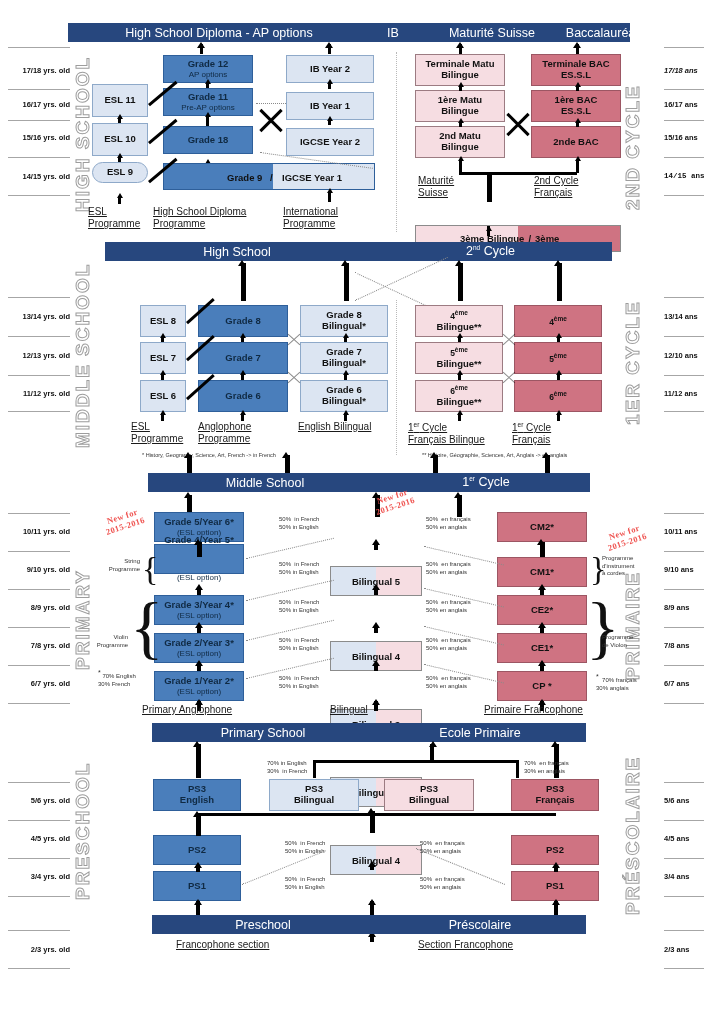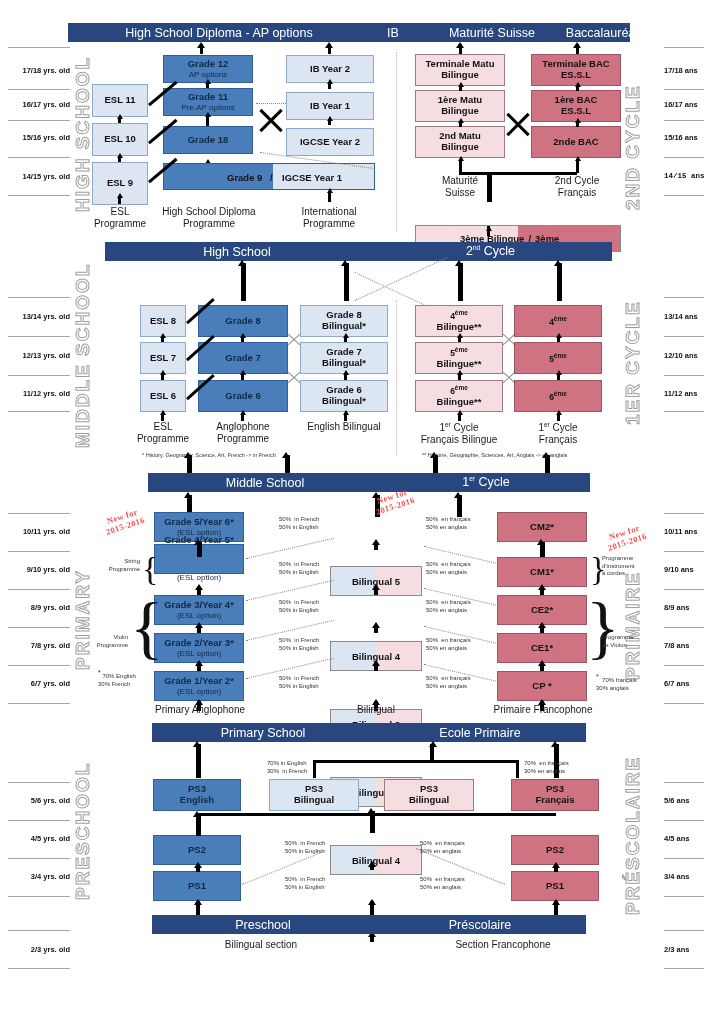--- a/index.html
+++ b/index.html
@@ -42,21 +42,21 @@
        justify-content:center;font-size:9.5px;font-weight:bold;color:#111;}
 
   
   .split3{position:relative;border:1px solid #2e5f9a;overflow:hidden;}
   .split3 .halfL{position:absolute;left:0;top:0;bottom:0;width:52%;background:#4a7ebb;}
   .split3 .halfR{position:absolute;left:52%;top:0;bottom:0;width:48%;background:#dce5f2;}
   .split3 .txtL,.split3 .txtR{position:absolute;top:50%;transform:translateY(-50%);
        font-size:9.5px;font-weight:bold;color:#111;white-space:nowrap;}
 
   
-  .cap-txt{font-size:10px;text-align:center;line-height:1.2;color:#1a1a1a;}
+  .cap-txt{font-size:10px;line-height:1.2;color:#1a1a1a;text-decoration:underline;}
   .tiny{font-size:6px;color:#333;line-height:1.3;text-align:left;}
   .foot{font-size:5.5px;color:#333;}
 
   
   .age{font-size:7.5px;font-weight:bold;color:#111;text-align:right;white-space:nowrap;}
   .ager{font-size:7.5px;font-weight:bold;color:#111;text-align:left;white-space:nowrap;}
   .rule{background:#a6a6a6;height:1px;}
 
   
   .stage{writing-mode:vertical-rl;transform:rotate(180deg);
@@ -139,21 +139,21 @@
   <div class="abs age" style="left:8px;top:872px;width:62px;">3/4 yrs. old</div>
   <div class="abs age" style="left:8px;top:945px;width:62px;">2/3 yrs. old</div>
 </div>
 
 <div>
   <div class="abs rule" style="left:664px;top:47px;width:40px;"></div>
   <div class="abs rule" style="left:664px;top:89px;width:40px;"></div>
   <div class="abs rule" style="left:664px;top:120px;width:40px;"></div>
   <div class="abs rule" style="left:664px;top:157px;width:40px;"></div>
   <div class="abs rule" style="left:664px;top:195px;width:40px;"></div>
-  <div class="abs ager" style="left:664px;top:66px;width:44px;">17/18 ans</div>
+  <div class="abs ager" style="left:664px;top:66px;width:44px;font-style:italic;">17/18 ans</div>
   <div class="abs ager" style="left:664px;top:100px;width:44px;">16/17 ans</div>
   <div class="abs ager" style="left:664px;top:133px;width:44px;">15/16 ans</div>
   <div class="abs ager" style="left:664px;top:172px;width:44px;font-family:Liberation Mono, monospace;">14/15 ans</div>
 
   <div class="abs rule" style="left:664px;top:297px;width:40px;"></div>
   <div class="abs rule" style="left:664px;top:336px;width:40px;"></div>
   <div class="abs rule" style="left:664px;top:375px;width:40px;"></div>
   <div class="abs rule" style="left:664px;top:411px;width:40px;"></div>
   <div class="abs ager" style="left:664px;top:312px;width:44px;">13/14 ans</div>
   <div class="abs ager" style="left:664px;top:351px;width:44px;">12/10 ans</div>
@@ -208,21 +208,21 @@
 <div class="arrow-up" style="left:456px;top:42px;"></div>
 <div class="ar" style="left:576px;top:44px;width:3px;height:10px;"></div>
 <div class="arrow-up" style="left:573px;top:42px;"></div>
 
 <div class="abs box b-lblue" style="left:92px;top:84px;width:56px;height:33px;">
   <span>ESL 11</span>
   </div>
 <div class="abs box b-lblue" style="left:92px;top:123px;width:56px;height:33px;">
   <span>ESL 10</span>
   </div>
-<div class="abs box b-lblue" style="left:92px;top:162px;width:56px;height:43px;">
+<div class="abs box b-lblue" style="left:92px;top:162px;width:56px;height:21px;border-radius:14px;">
   <span>ESL 9</span>
   </div>
 <div class="ar" style="left:118px;top:118px;width:3px;height:5px;"></div>
 <div class="arrow-up thin" style="left:117px;top:114px;"></div>
 <div class="ar" style="left:118px;top:157px;width:3px;height:5px;"></div>
 <div class="arrow-up thin" style="left:117px;top:153px;"></div>
 <div class="ar" style="left:118px;top:196px;width:3px;height:8px;"></div>
 <div class="arrow-up thin" style="left:117px;top:193px;"></div>
 
 <div class="abs box b-blue" style="left:163px;top:55px;width:90px;height:28px;">
@@ -752,14 +752,14 @@
 <div class="dotline" style="left:242px;top:884px;width:90px;transform:rotate(-22deg);"></div>
 <div class="dotline" style="left:416px;top:848px;width:96px;transform:rotate(22deg);"></div>
 
 <div class="abs bar" style="left:152px;top:915px;width:222px;height:19px;">
   <span>Preschool</span>
   </div>
 <div class="abs bar" style="left:374px;top:915px;width:212px;height:19px;">
   <span>Préscolaire</span>
   </div>
 
-<div class="abs cap-txt" style="left:176px;top:939px;width:170px;">Bilingual section</div>
+<div class="abs cap-txt" style="left:176px;top:939px;width:170px;">Francophone section</div>
 <div class="abs cap-txt" style="left:418px;top:939px;width:170px;">Section Francophone</div>
 
 </body></html>

